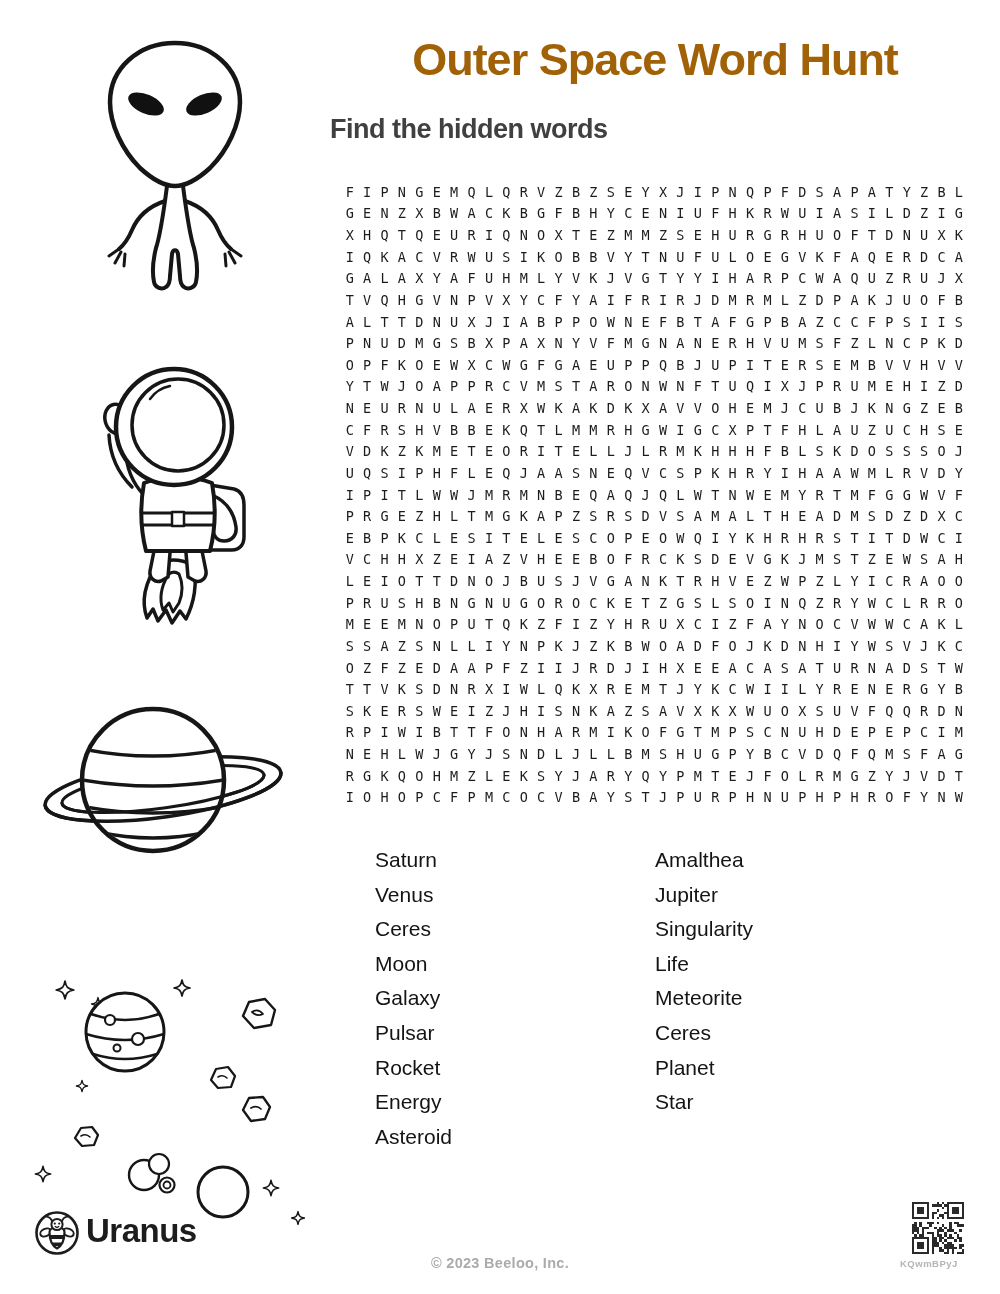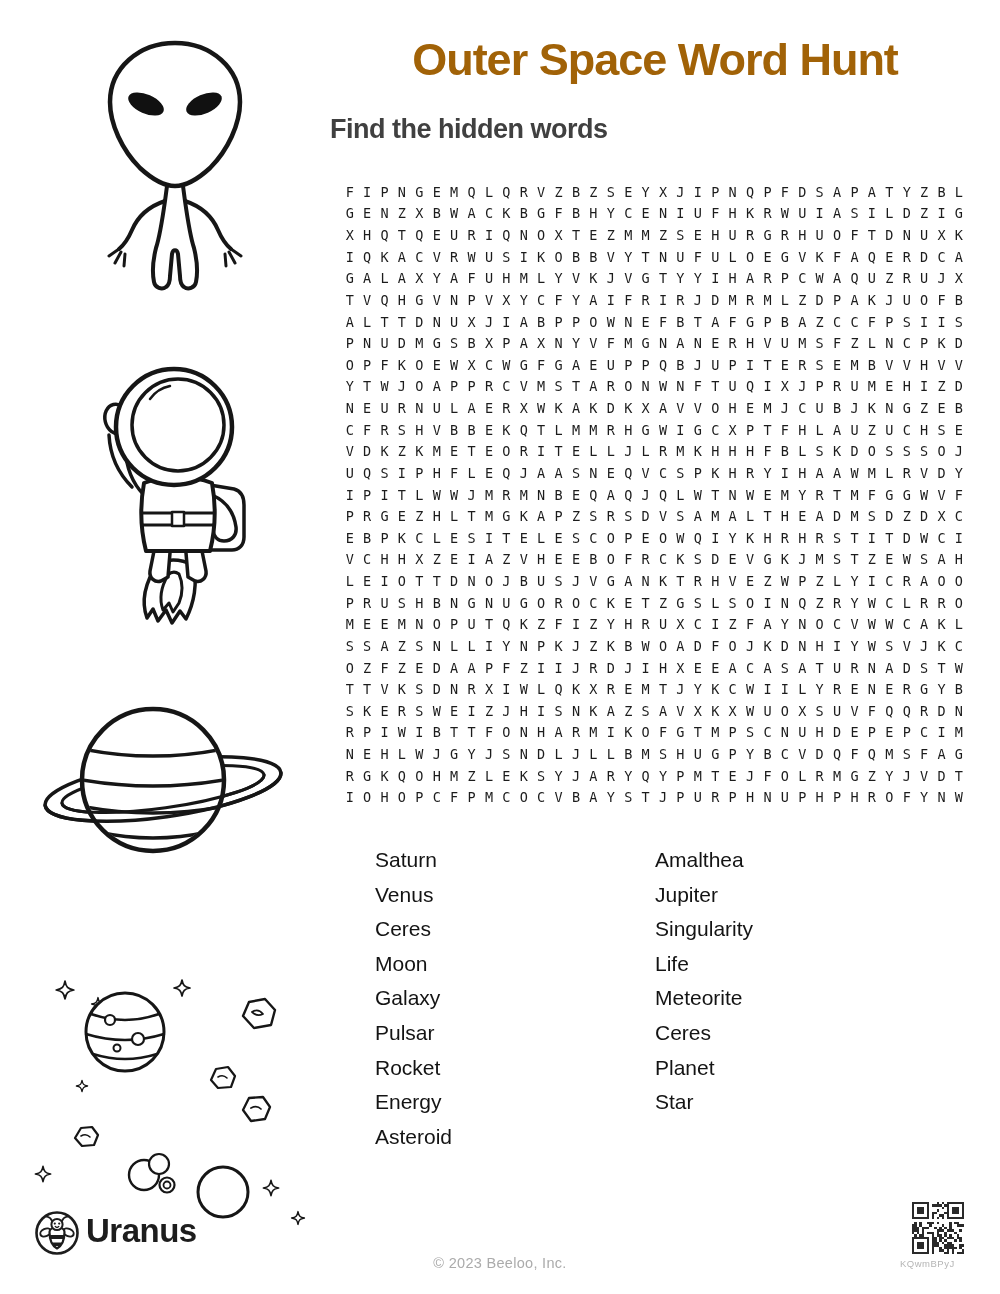--- a/index.html
+++ b/index.html
@@ -1,21 +1,21 @@
 <!DOCTYPE html>
 <html><head>
 <meta charset="utf-8">
 <style>
   html,body{margin:0;padding:0;background:#e8e8e8;}
   .page{
     position:relative;width:1000px;height:1294px;background:#ffffff;
     margin:0 auto;overflow:hidden;
     font-family:"Liberation Sans",sans-serif;color:#1b1b1b;
   }
-  .abs{position:absolute;}
+  .abs{position:absolute;font-weight:bold;}
   .title{
     left:330px;top:34px;width:650px;text-align:center;
     font-size:45px;font-weight:700;letter-spacing:-1px;color:#a16207;
   }
   .subtitle{
     left:330px;top:114px;width:650px;text-align:left;
     font-size:27px;font-weight:600;letter-spacing:-0.5px;color:#404040;
   }
   .grid{
     left:341px;top:181px;

